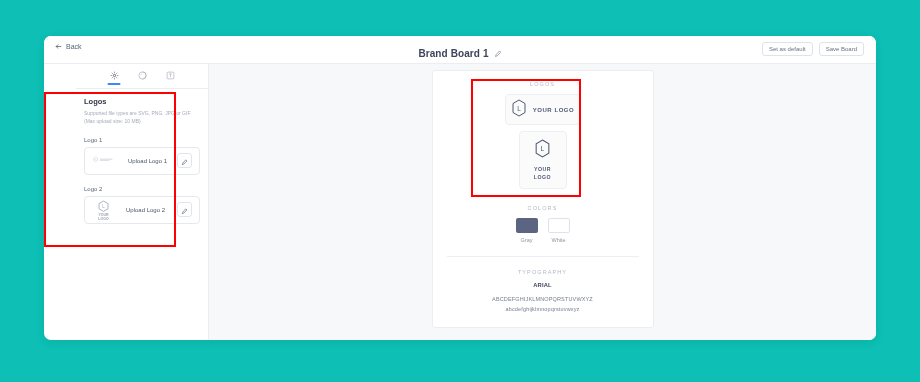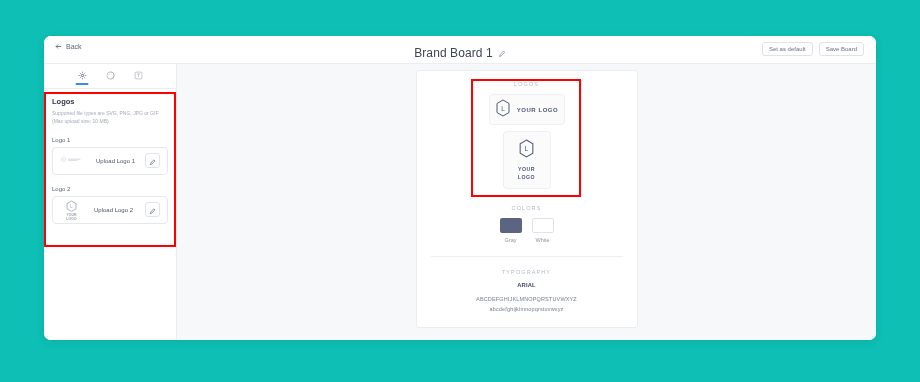--- a/index.html
+++ b/index.html
@@ -31,41 +31,41 @@
   .back-btn {
     position: absolute; left: 11px; top: 7px;
     display: flex; align-items: center; gap: 4px;
     color: #5b6478; font-size: 7px; cursor: pointer;
   }
   .back-btn svg { display: block; }
   .title-wrap {
     position: absolute; left: 0; right: 0; top: 8px;
     display: flex; align-items: center; justify-content: center; gap: 5px;
   }
-  .title-text { font-size: 12px; color: #3c4559; font-weight: 400; letter-spacing: .1px; }
+  .title-text { font-size: 10px; color: #3c4559; font-weight: 700; letter-spacing: .1px; }
   .pencil-ico { display:block; }
   .header-actions {
     position: absolute; right: 12px; top: 6px;
     display: flex; gap: 6px;
   }
   .hdr-btn {
     border: 1px solid #dfe2e9;
     background: #fff;
     border-radius: 3px;
     color: #6a7285;
     font-size: 6px;
     padding: 3px 6px;
     cursor: pointer;
     white-space: nowrap;
     font-family: "Liberation Sans", sans-serif;
     line-height: 1;
   }
 
   
-  .app-body { display: flex; height: 276px; }
+  .app-body { display: flex; height: 276px; margin-left: 32px; }
 
   
   .sidebar {
     width: 133px;
     border-right: 1px solid #ecedf1;
     background: #fff;
     display: flex; flex-direction: column;
   }
   .tabbar {
     display: flex; align-items: center; justify-content: center;

